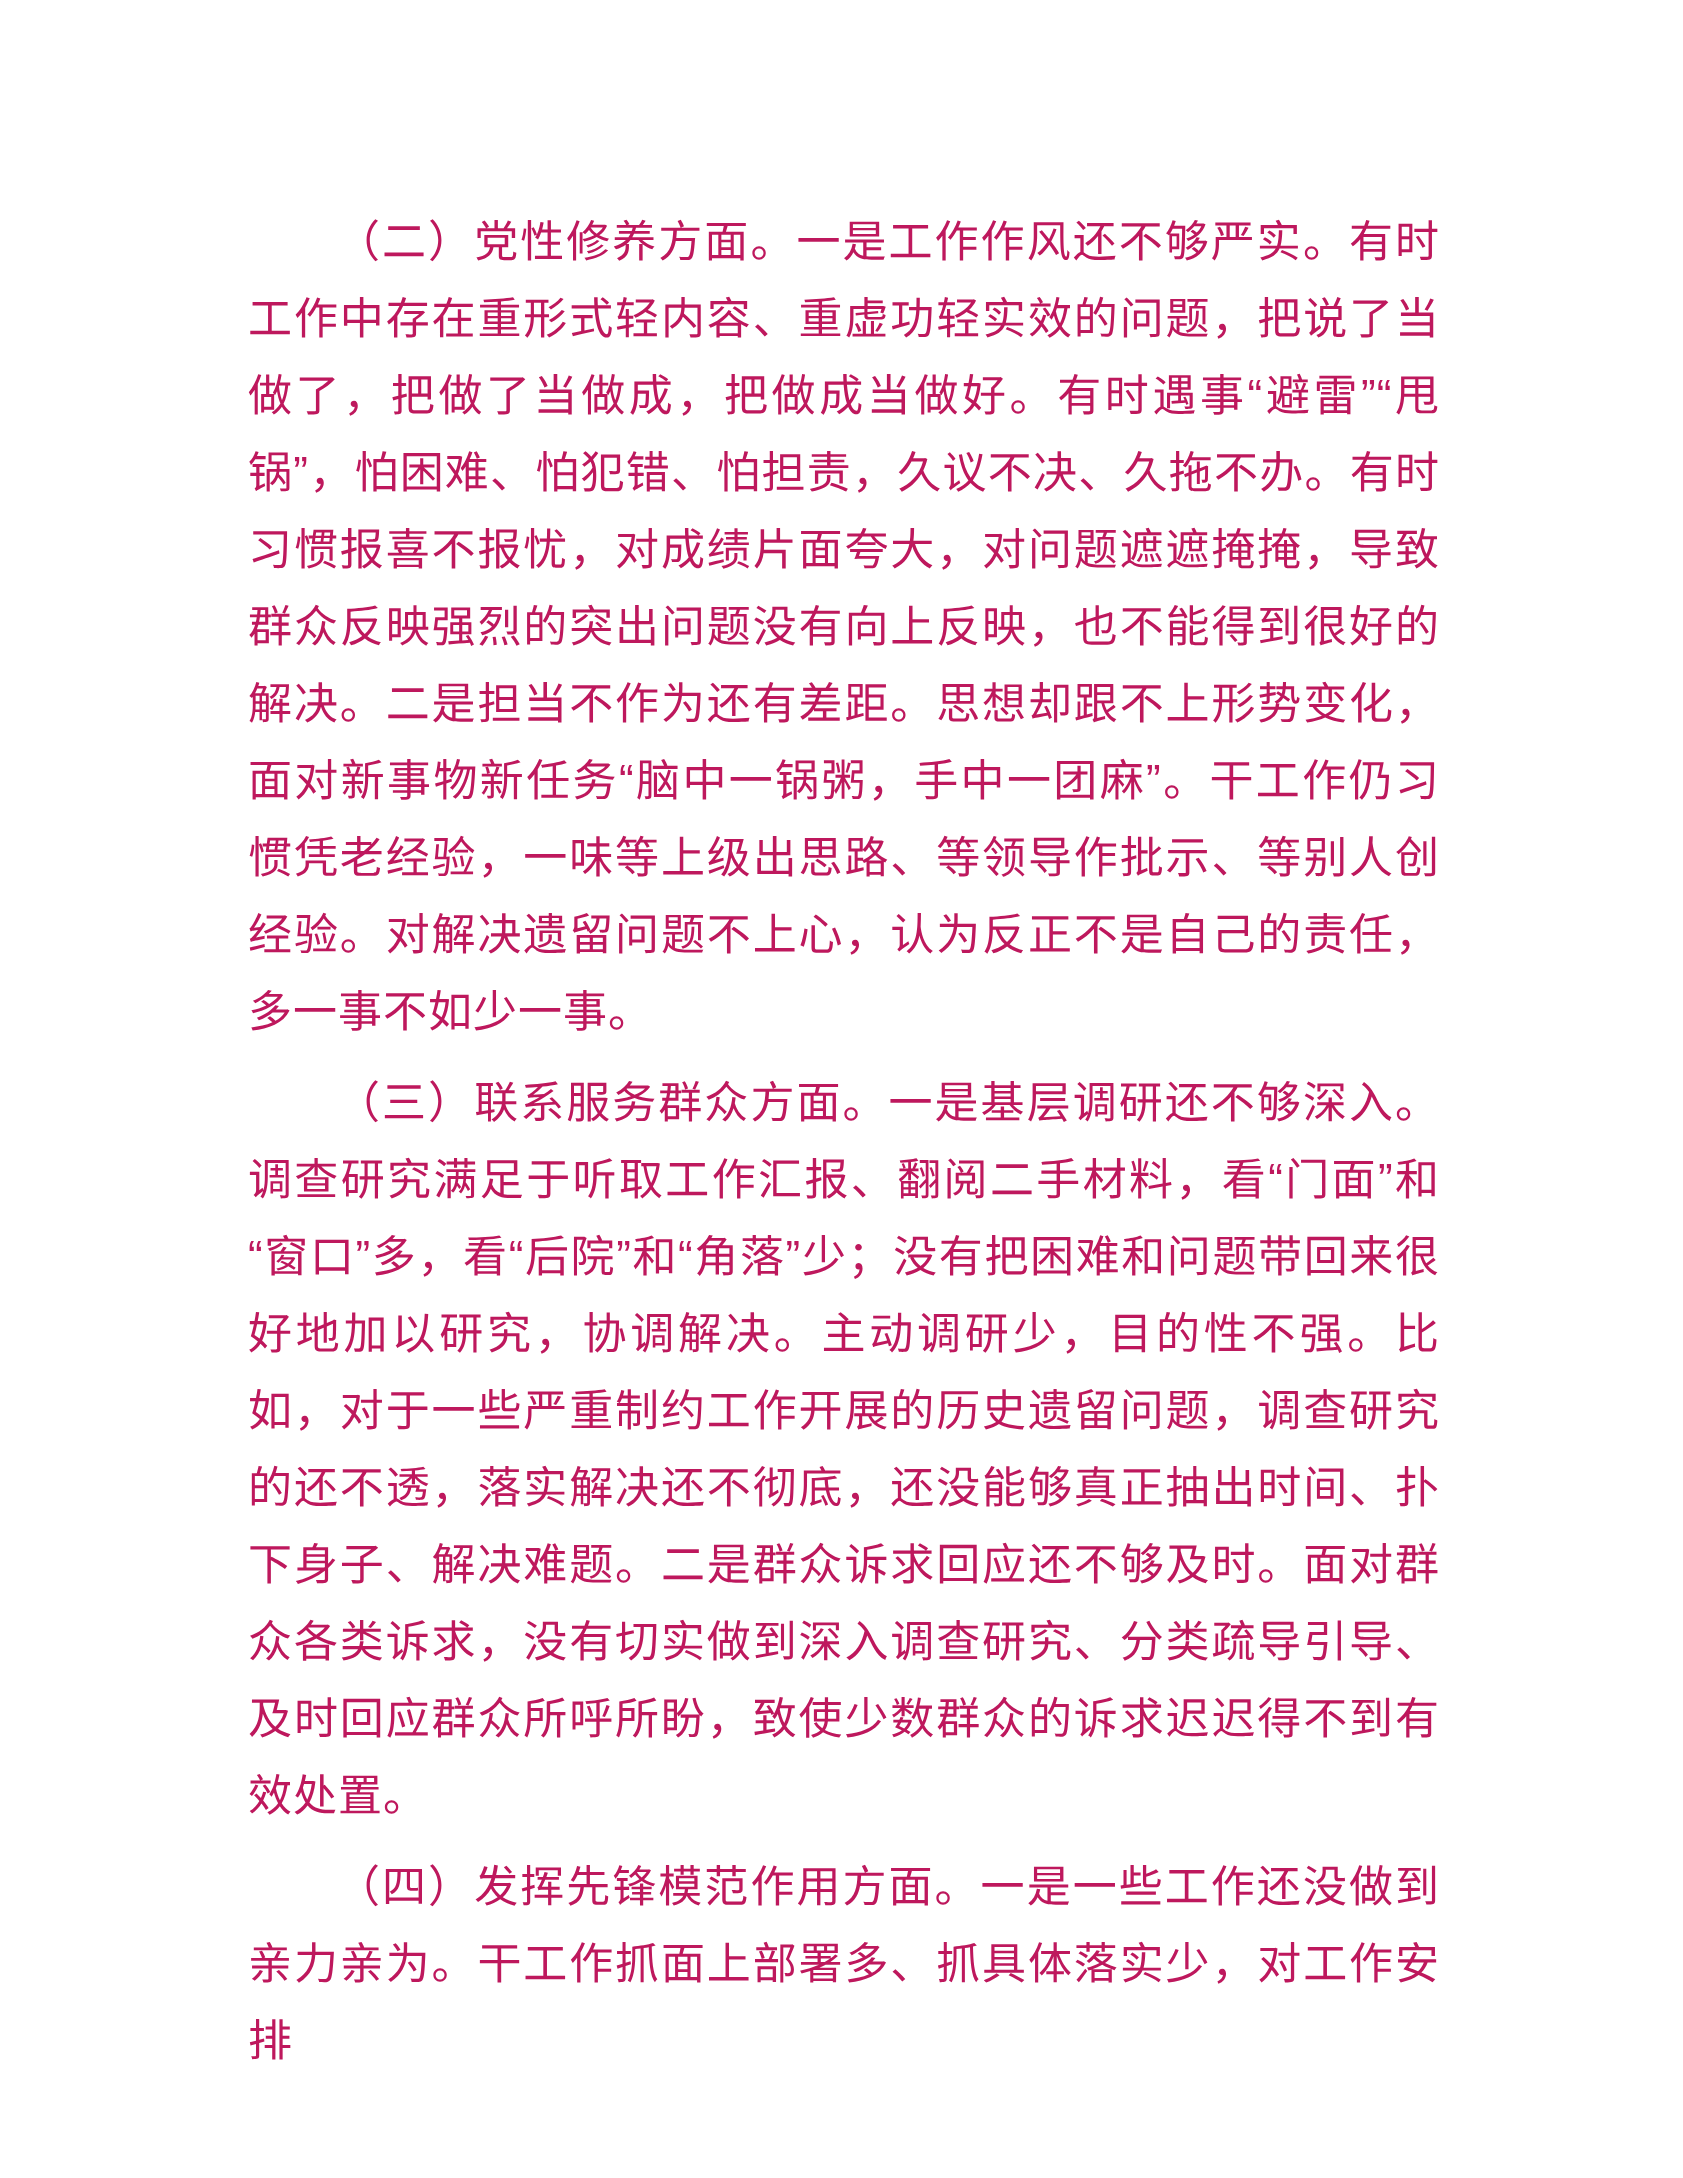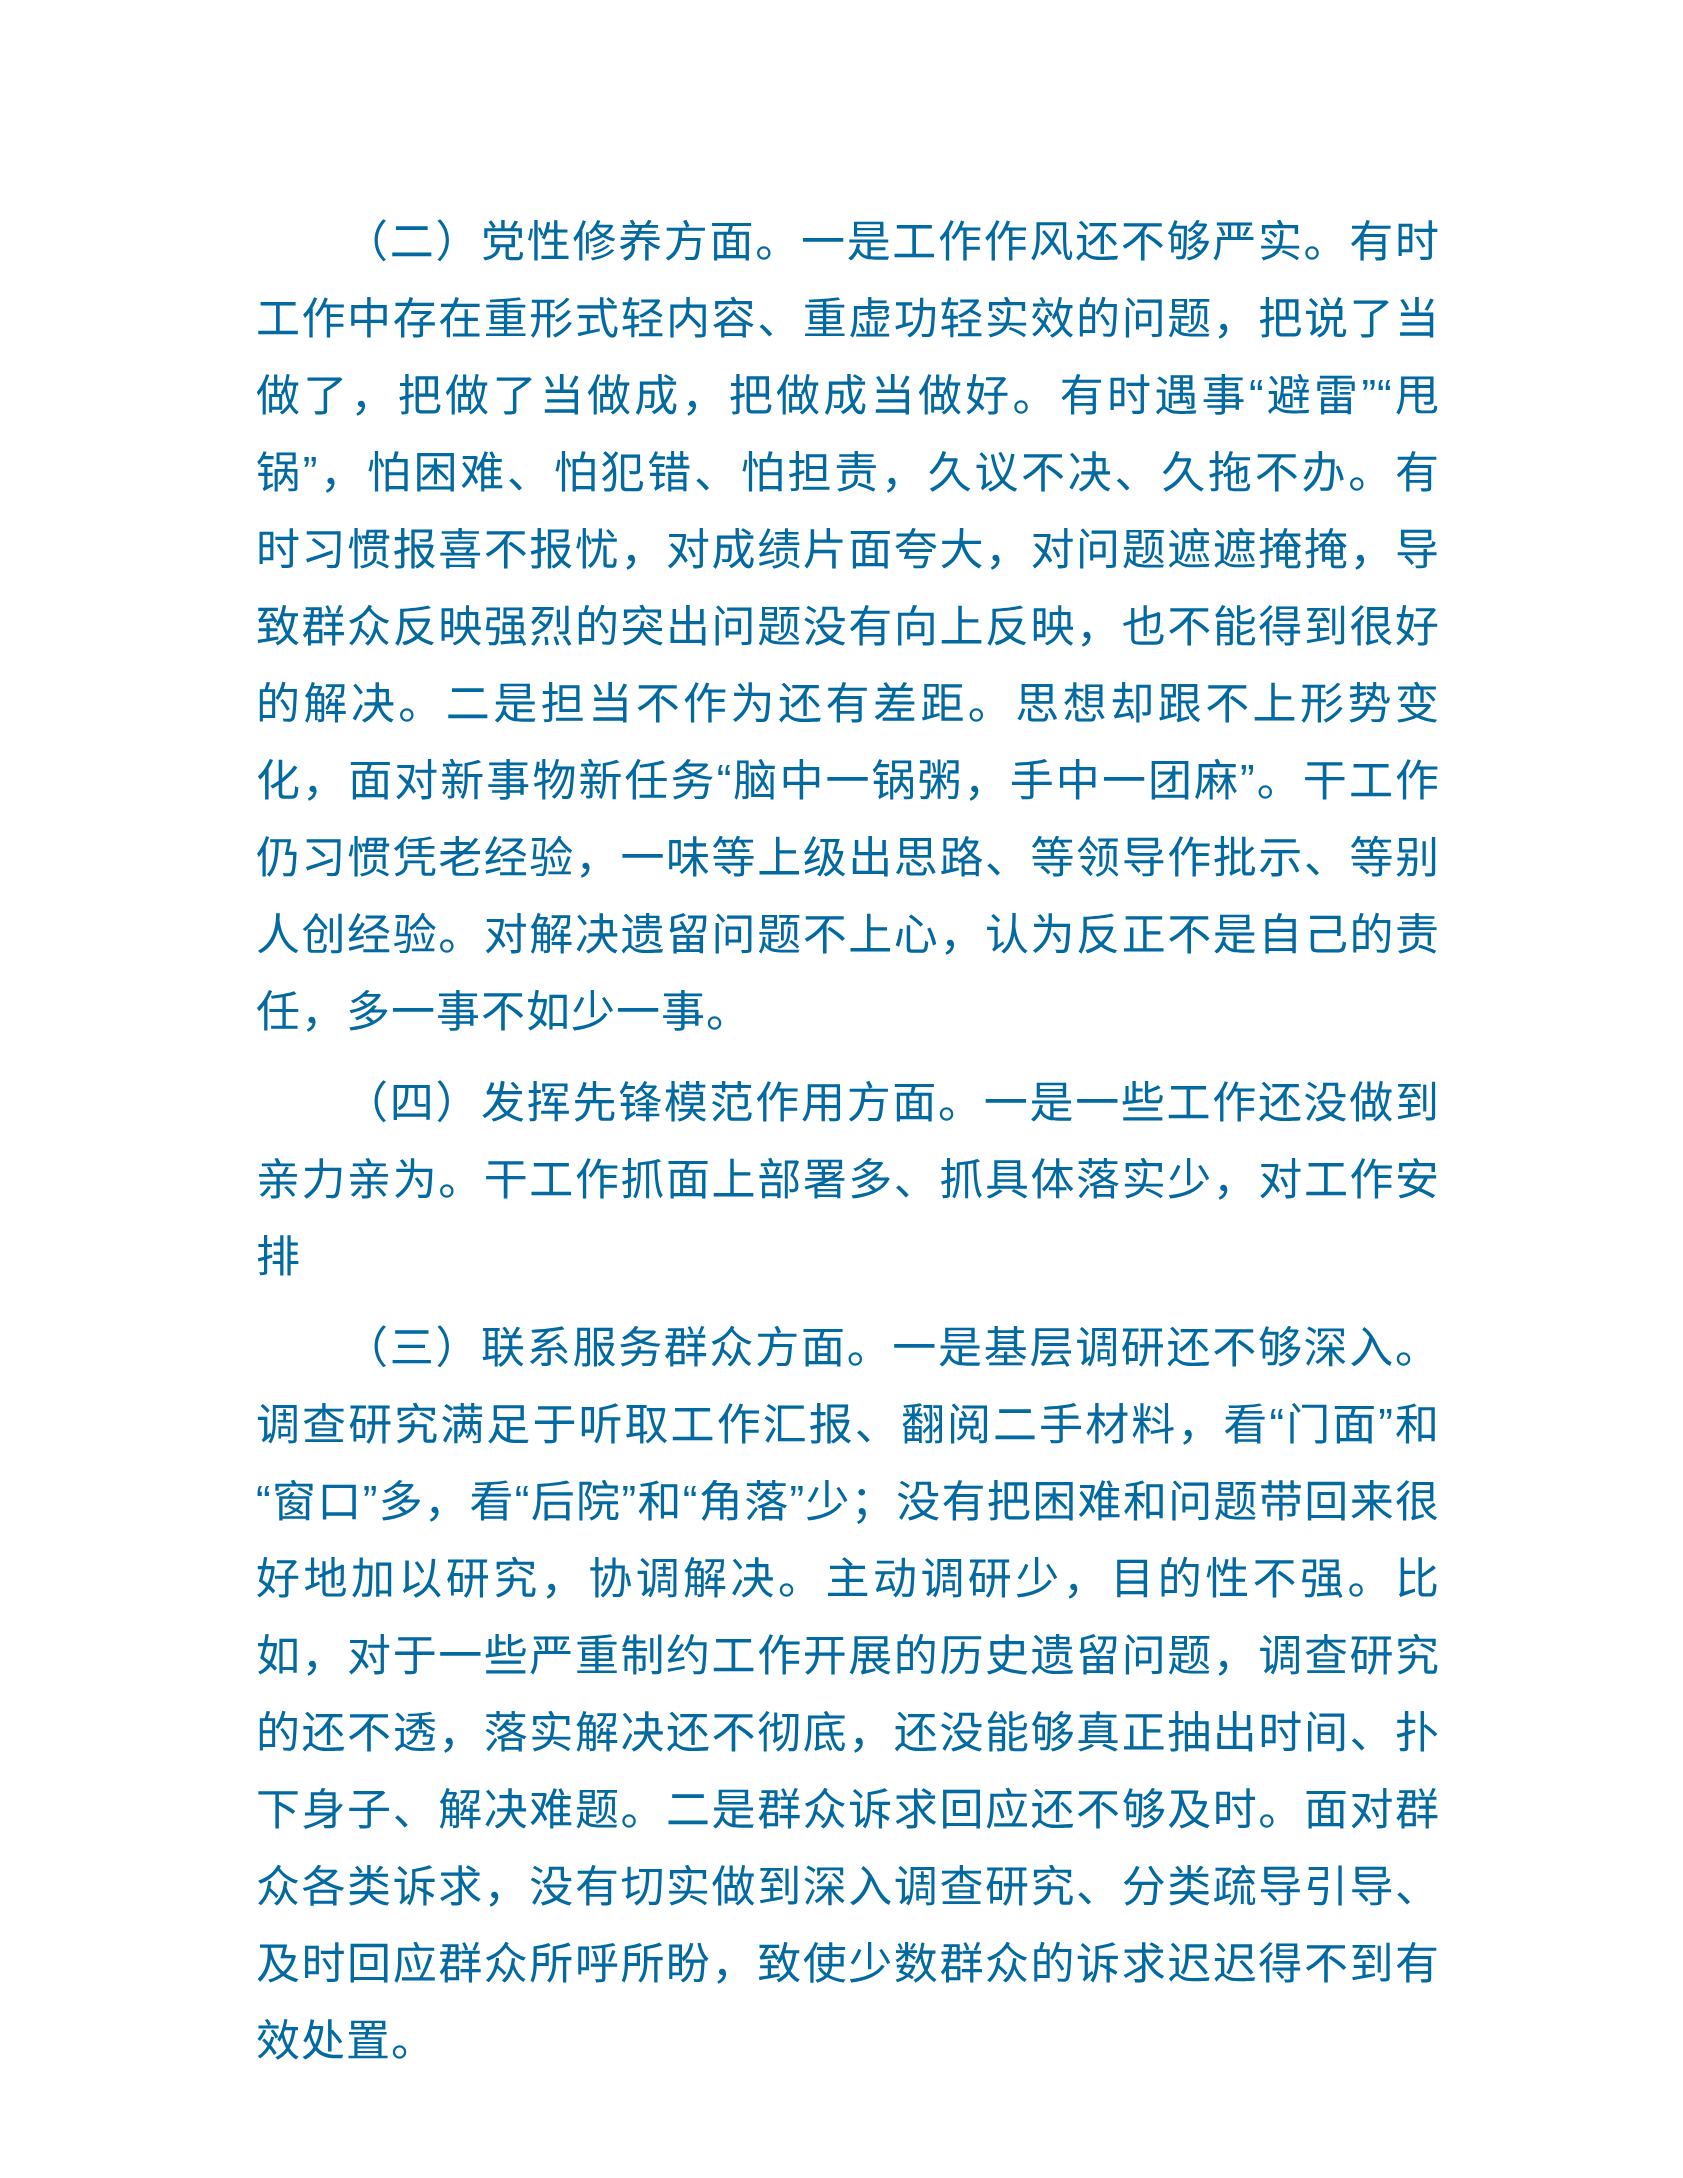--- a/index.html
+++ b/index.html
@@ -14,34 +14,34 @@
   }
   .page {
     box-sizing: border-box;
     width: 1683px;
     height: 2178px;
     padding: 203px 243px 0 248px;
     background: #ffffff;
     overflow: hidden;
   }
   .para {
-    margin: 0 0 14px 8px;
+    margin: 0 0 14px 0;
     font-family: "Liberation Sans", sans-serif;
     font-size: 44px;
     line-height: 77px;
-    color: #0369a1;
+    color: #be185d;
     text-align: justify;
     text-justify: inter-character;
     text-indent: 2em;
     letter-spacing: 1px;
     font-weight: 400;
     word-break: normal;
   }
 </style>
 </head>
 <body>
 
 <div class="page">
   <p class="para">（二）党性修养方面。一是工作作风还不够严实。有时工作中存在重形式轻内容、重虚功轻实效的问题，把说了当做了，把做了当做成，把做成当做好。有时遇事“避雷”“甩锅”，怕困难、怕犯错、怕担责，久议不决、久拖不办。有时习惯报喜不报忧，对成绩片面夸大，对问题遮遮掩掩，导致群众反映强烈的突出问题没有向上反映，也不能得到很好的解决。二是担当不作为还有差距。思想却跟不上形势变化，面对新事物新任务“脑中一锅粥，手中一团麻”。干工作仍习惯凭老经验，一味等上级出思路、等领导作批示、等别人创经验。对解决遗留问题不上心，认为反正不是自己的责任，多一事不如少一事。</p>
+  <p class="para">（三）联系服务群众方面。一是基层调研还不够深入。调查研究满足于听取工作汇报、翻阅二手材料，看“门面”和“窗口”多，看“后院”和“角落”少；没有把困难和问题带回来很好地加以研究，协调解决。主动调研少，目的性不强。比如，对于一些严重制约工作开展的历史遗留问题，调查研究的还不透，落实解决还不彻底，还没能够真正抽出时间、扑下身子、解决难题。二是群众诉求回应还不够及时。面对群众各类诉求，没有切实做到深入调查研究、分类疏导引导、及时回应群众所呼所盼，致使少数群众的诉求迟迟得不到有效处置。</p>
   <p class="para">（四）发挥先锋模范作用方面。一是一些工作还没做到亲力亲为。干工作抓面上部署多、抓具体落实少，对工作安排</p>
-  <p class="para">（三）联系服务群众方面。一是基层调研还不够深入。调查研究满足于听取工作汇报、翻阅二手材料，看“门面”和“窗口”多，看“后院”和“角落”少；没有把困难和问题带回来很好地加以研究，协调解决。主动调研少，目的性不强。比如，对于一些严重制约工作开展的历史遗留问题，调查研究的还不透，落实解决还不彻底，还没能够真正抽出时间、扑下身子、解决难题。二是群众诉求回应还不够及时。面对群众各类诉求，没有切实做到深入调查研究、分类疏导引导、及时回应群众所呼所盼，致使少数群众的诉求迟迟得不到有效处置。</p>
 </div>
 
 
 </body></html>

